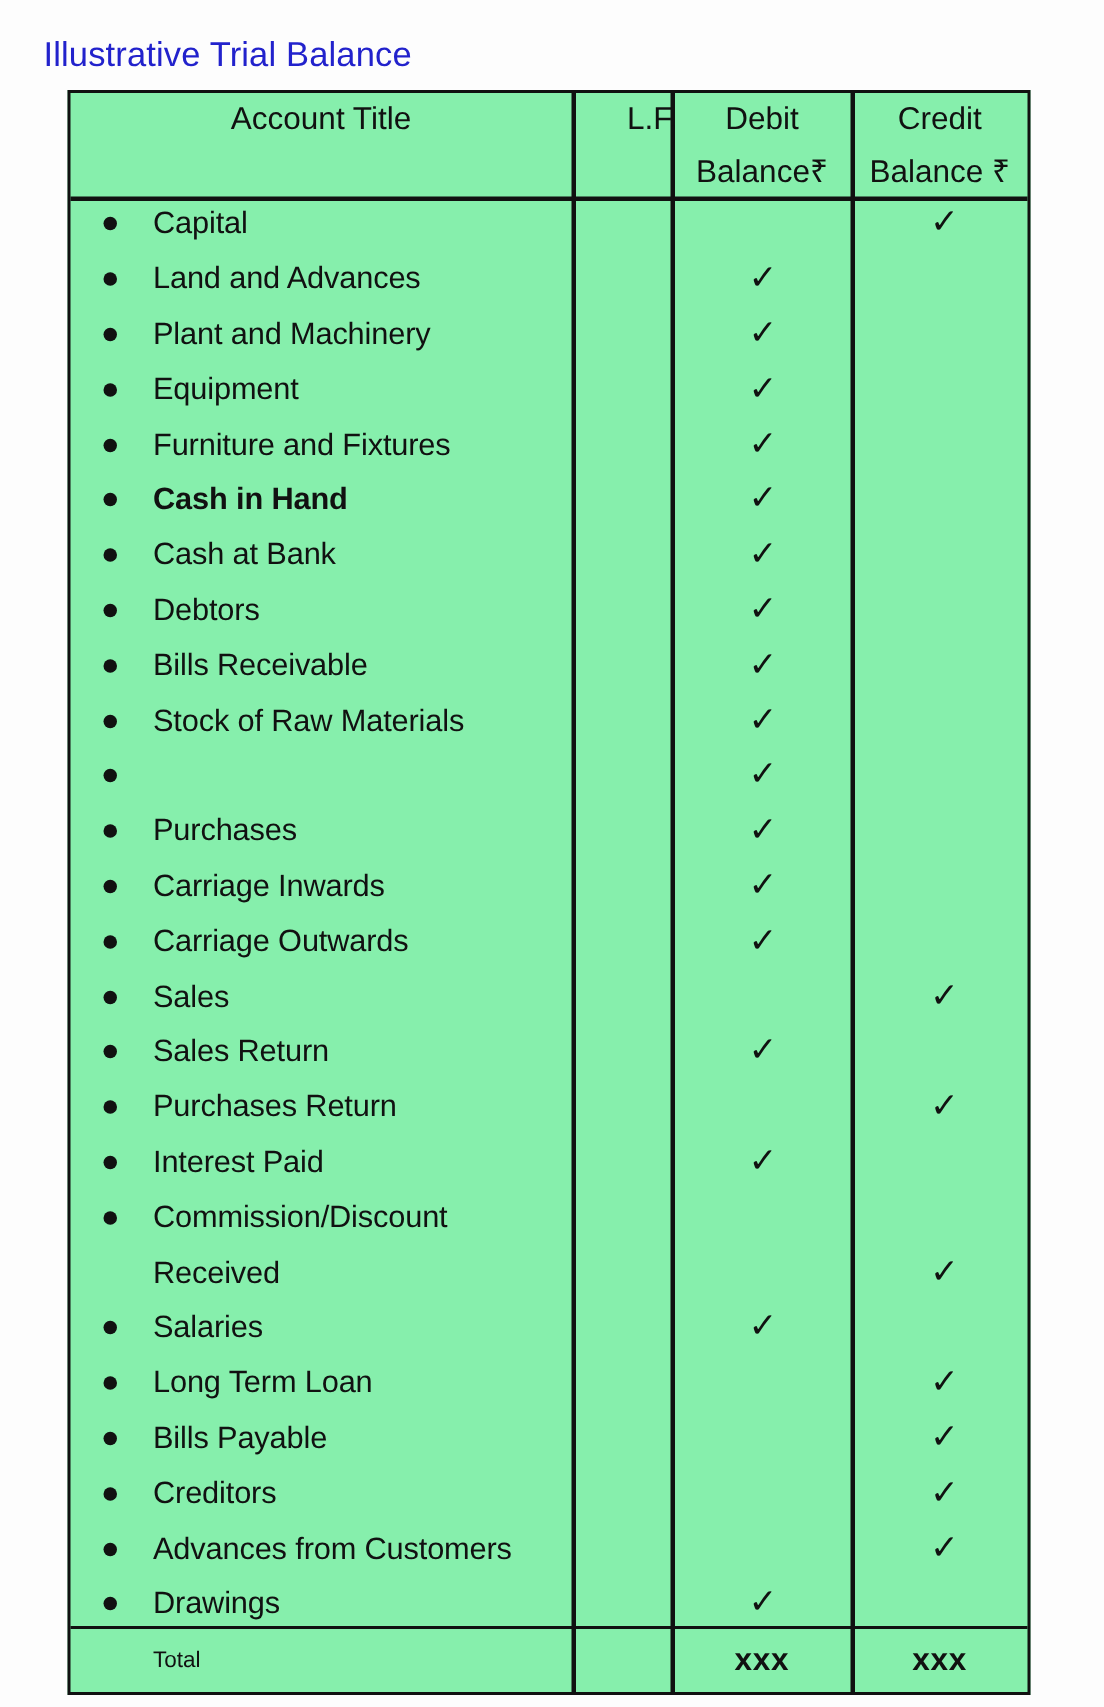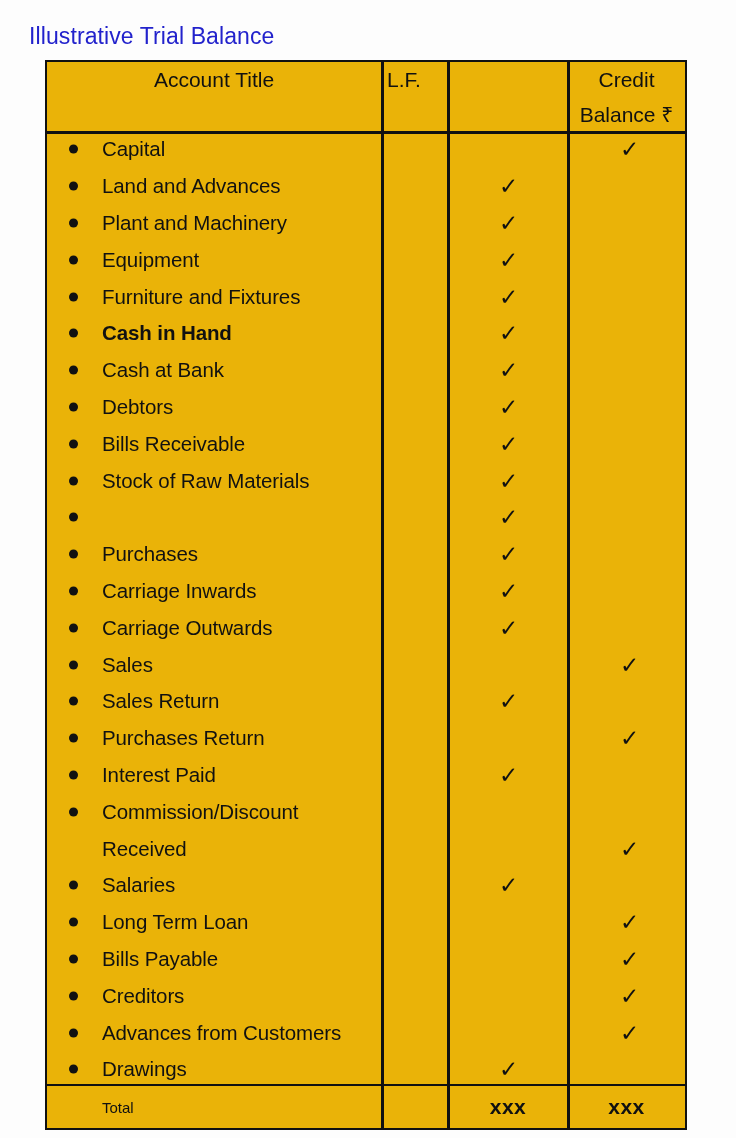--- a/index.html
+++ b/index.html
@@ -31,21 +31,21 @@
 
   
   #tb-wrap {
     position: absolute;
     left: 45px;
     top: 60px;
     width: 642px;
     height: 1070px;
     border: 2.5px solid #111;
     box-sizing: border-box;
-    background: #eab308;
+    background: #86efac;
   }
 
   
   .vrule {
     position: absolute;
     top: 0;
     bottom: 0;
     width: 2.5px;
     background: #111;
   }
@@ -83,21 +83,21 @@
     height: 69px;
     display: flex;
     flex-direction: column;
     align-items: center;
     justify-content: flex-start;
     font-size: 21px;
     line-height: 35px;
     white-space: nowrap;
   }
   .th.title  { left: 0;     width: 334px; justify-content: flex-start; }
-  .th.lf     { left: 325px; width: 64px; }
+  .th.lf     { left: 356px; width: 64px; }
   .th.debit  { left: 402px; width: 118px; }
   .th.credit { left: 522px; width: 115px; }
 
   
   #tbody {
     position: absolute;
     left: 0;
     top: 69px;
     right: 0;
     bottom: 44px;
@@ -183,20 +183,24 @@
   <div class="hrule-head"></div>
   <div class="hrule-total"></div>
 
   <div id="thead">
     <div class="th title">
       <span style="width:100%;text-align:center;">Account Title</span>
     </div>
     <div class="th lf">
       <span>L.F.</span>
     </div>
+    <div class="th debit">
+      <span>Debit</span>
+      <span>Balance₹</span>
+    </div>
     <div class="th credit">
       <span>Credit</span>
       <span>Balance ₹</span>
     </div>
   </div>
 
   <div id="tbody">
       <div class="row" style="top: 0px;">
         <span class="bullet"></span>
         <span class="acct">Capital</span>

